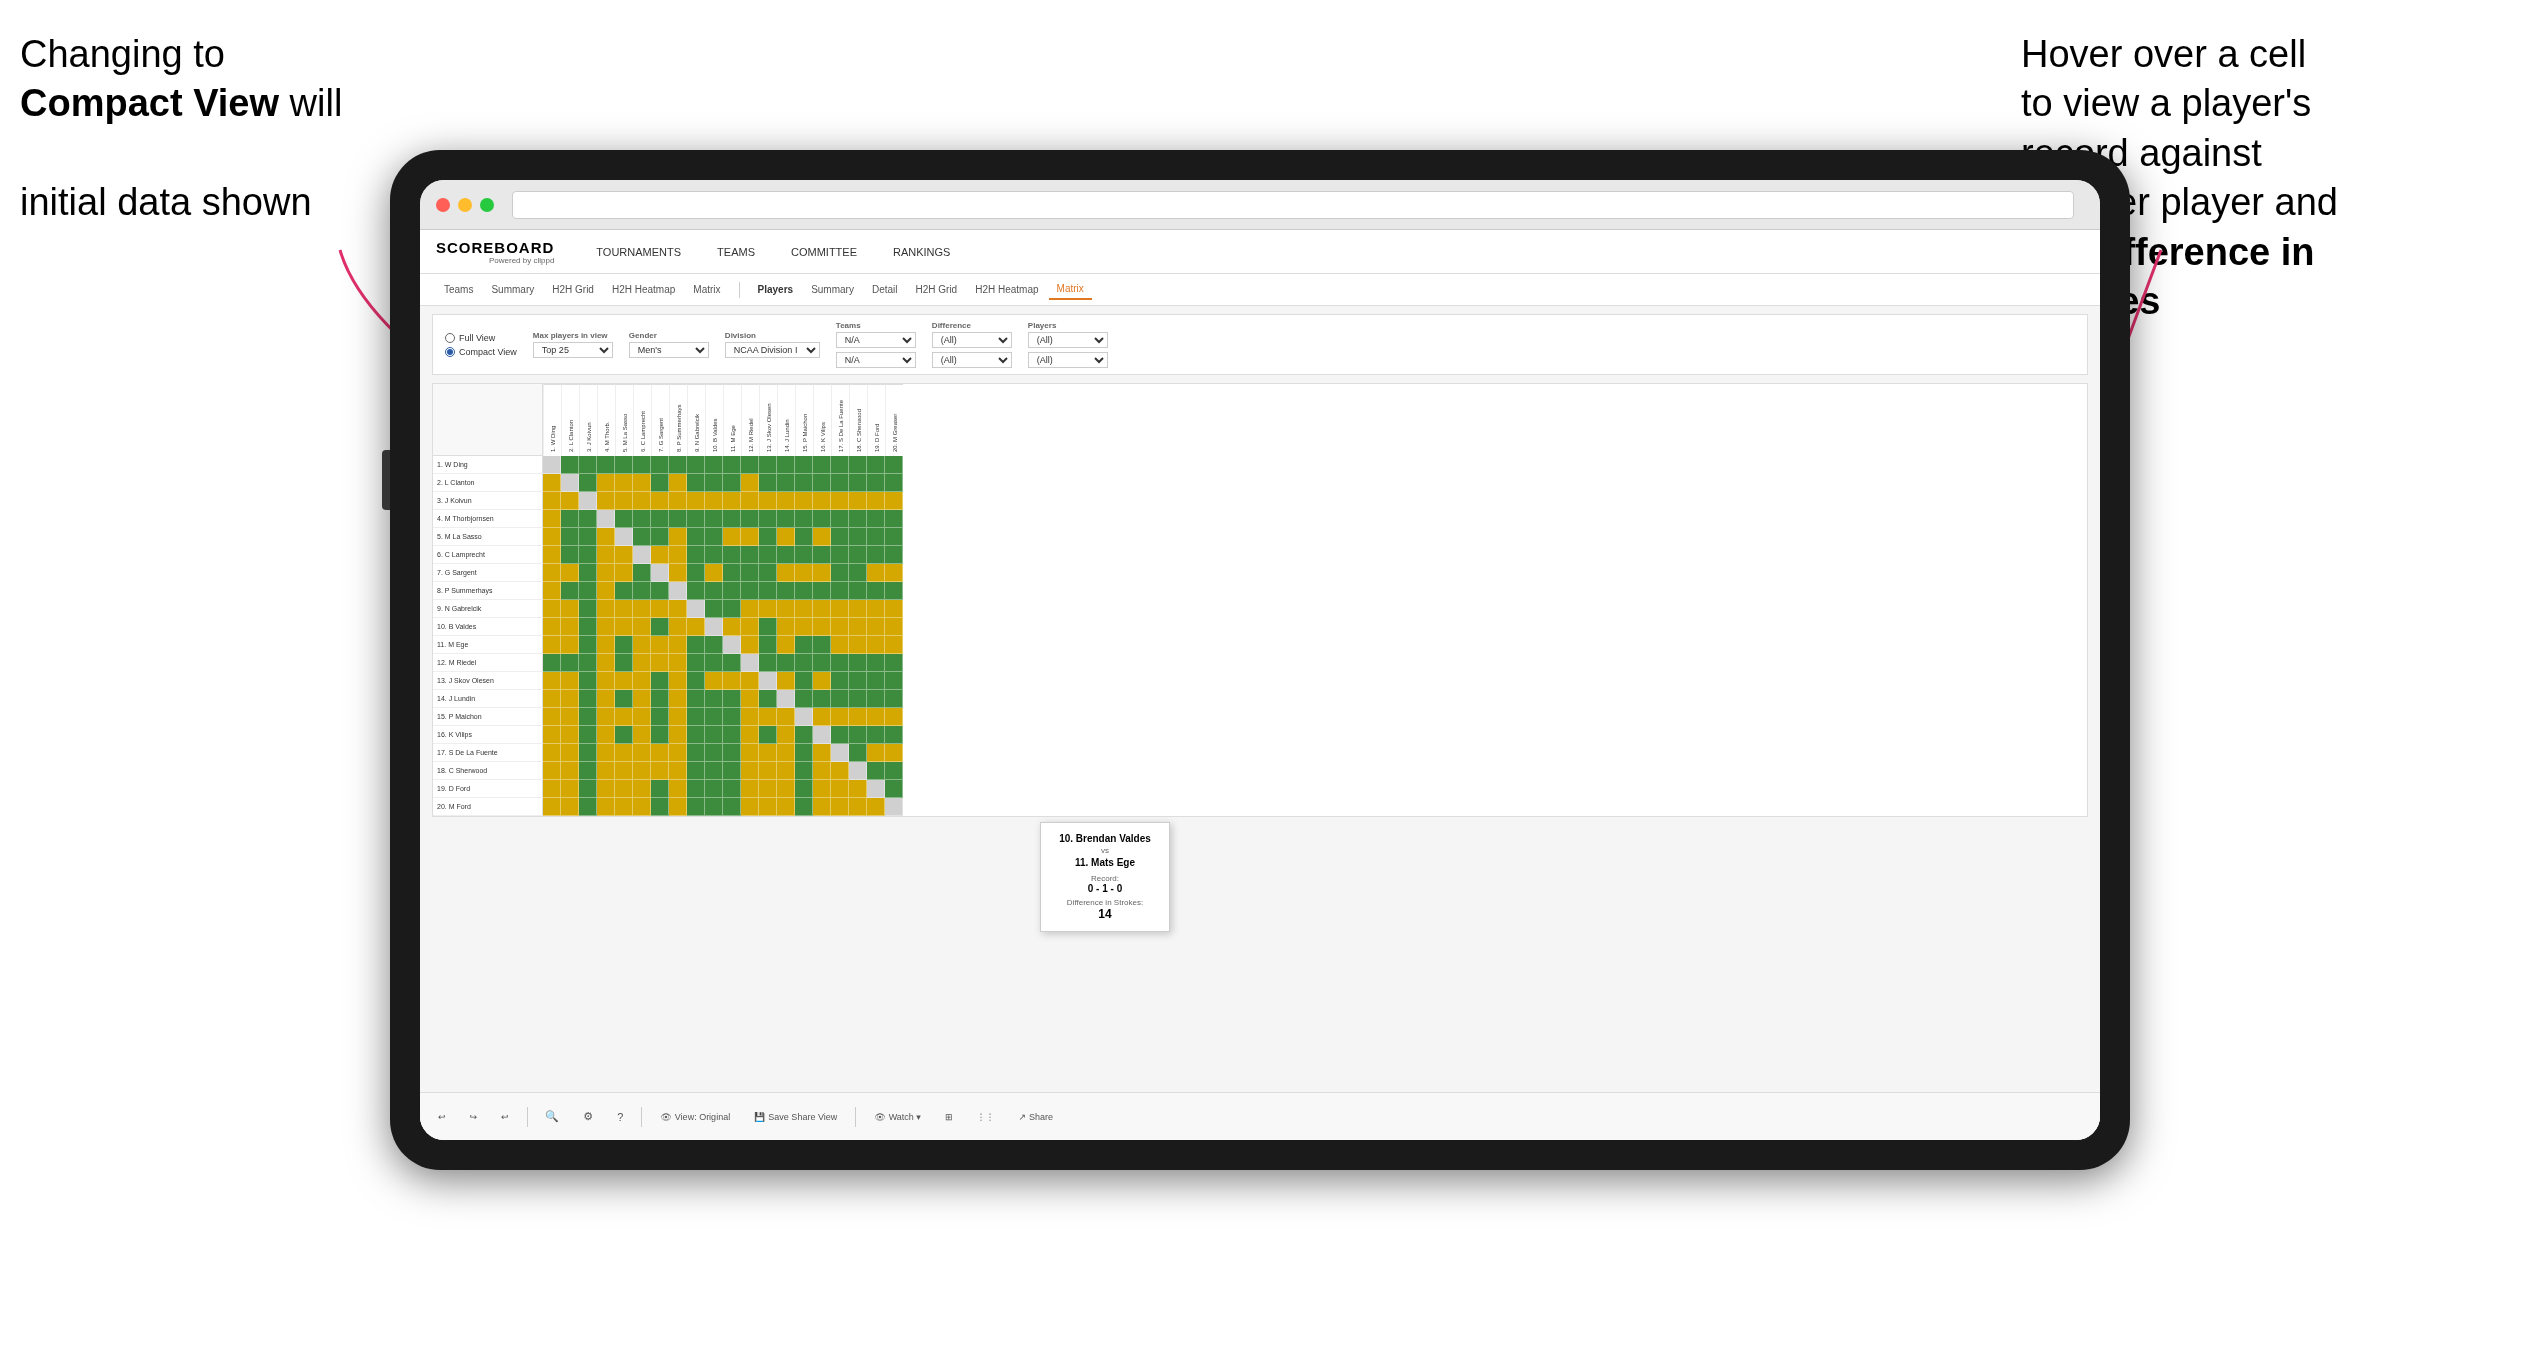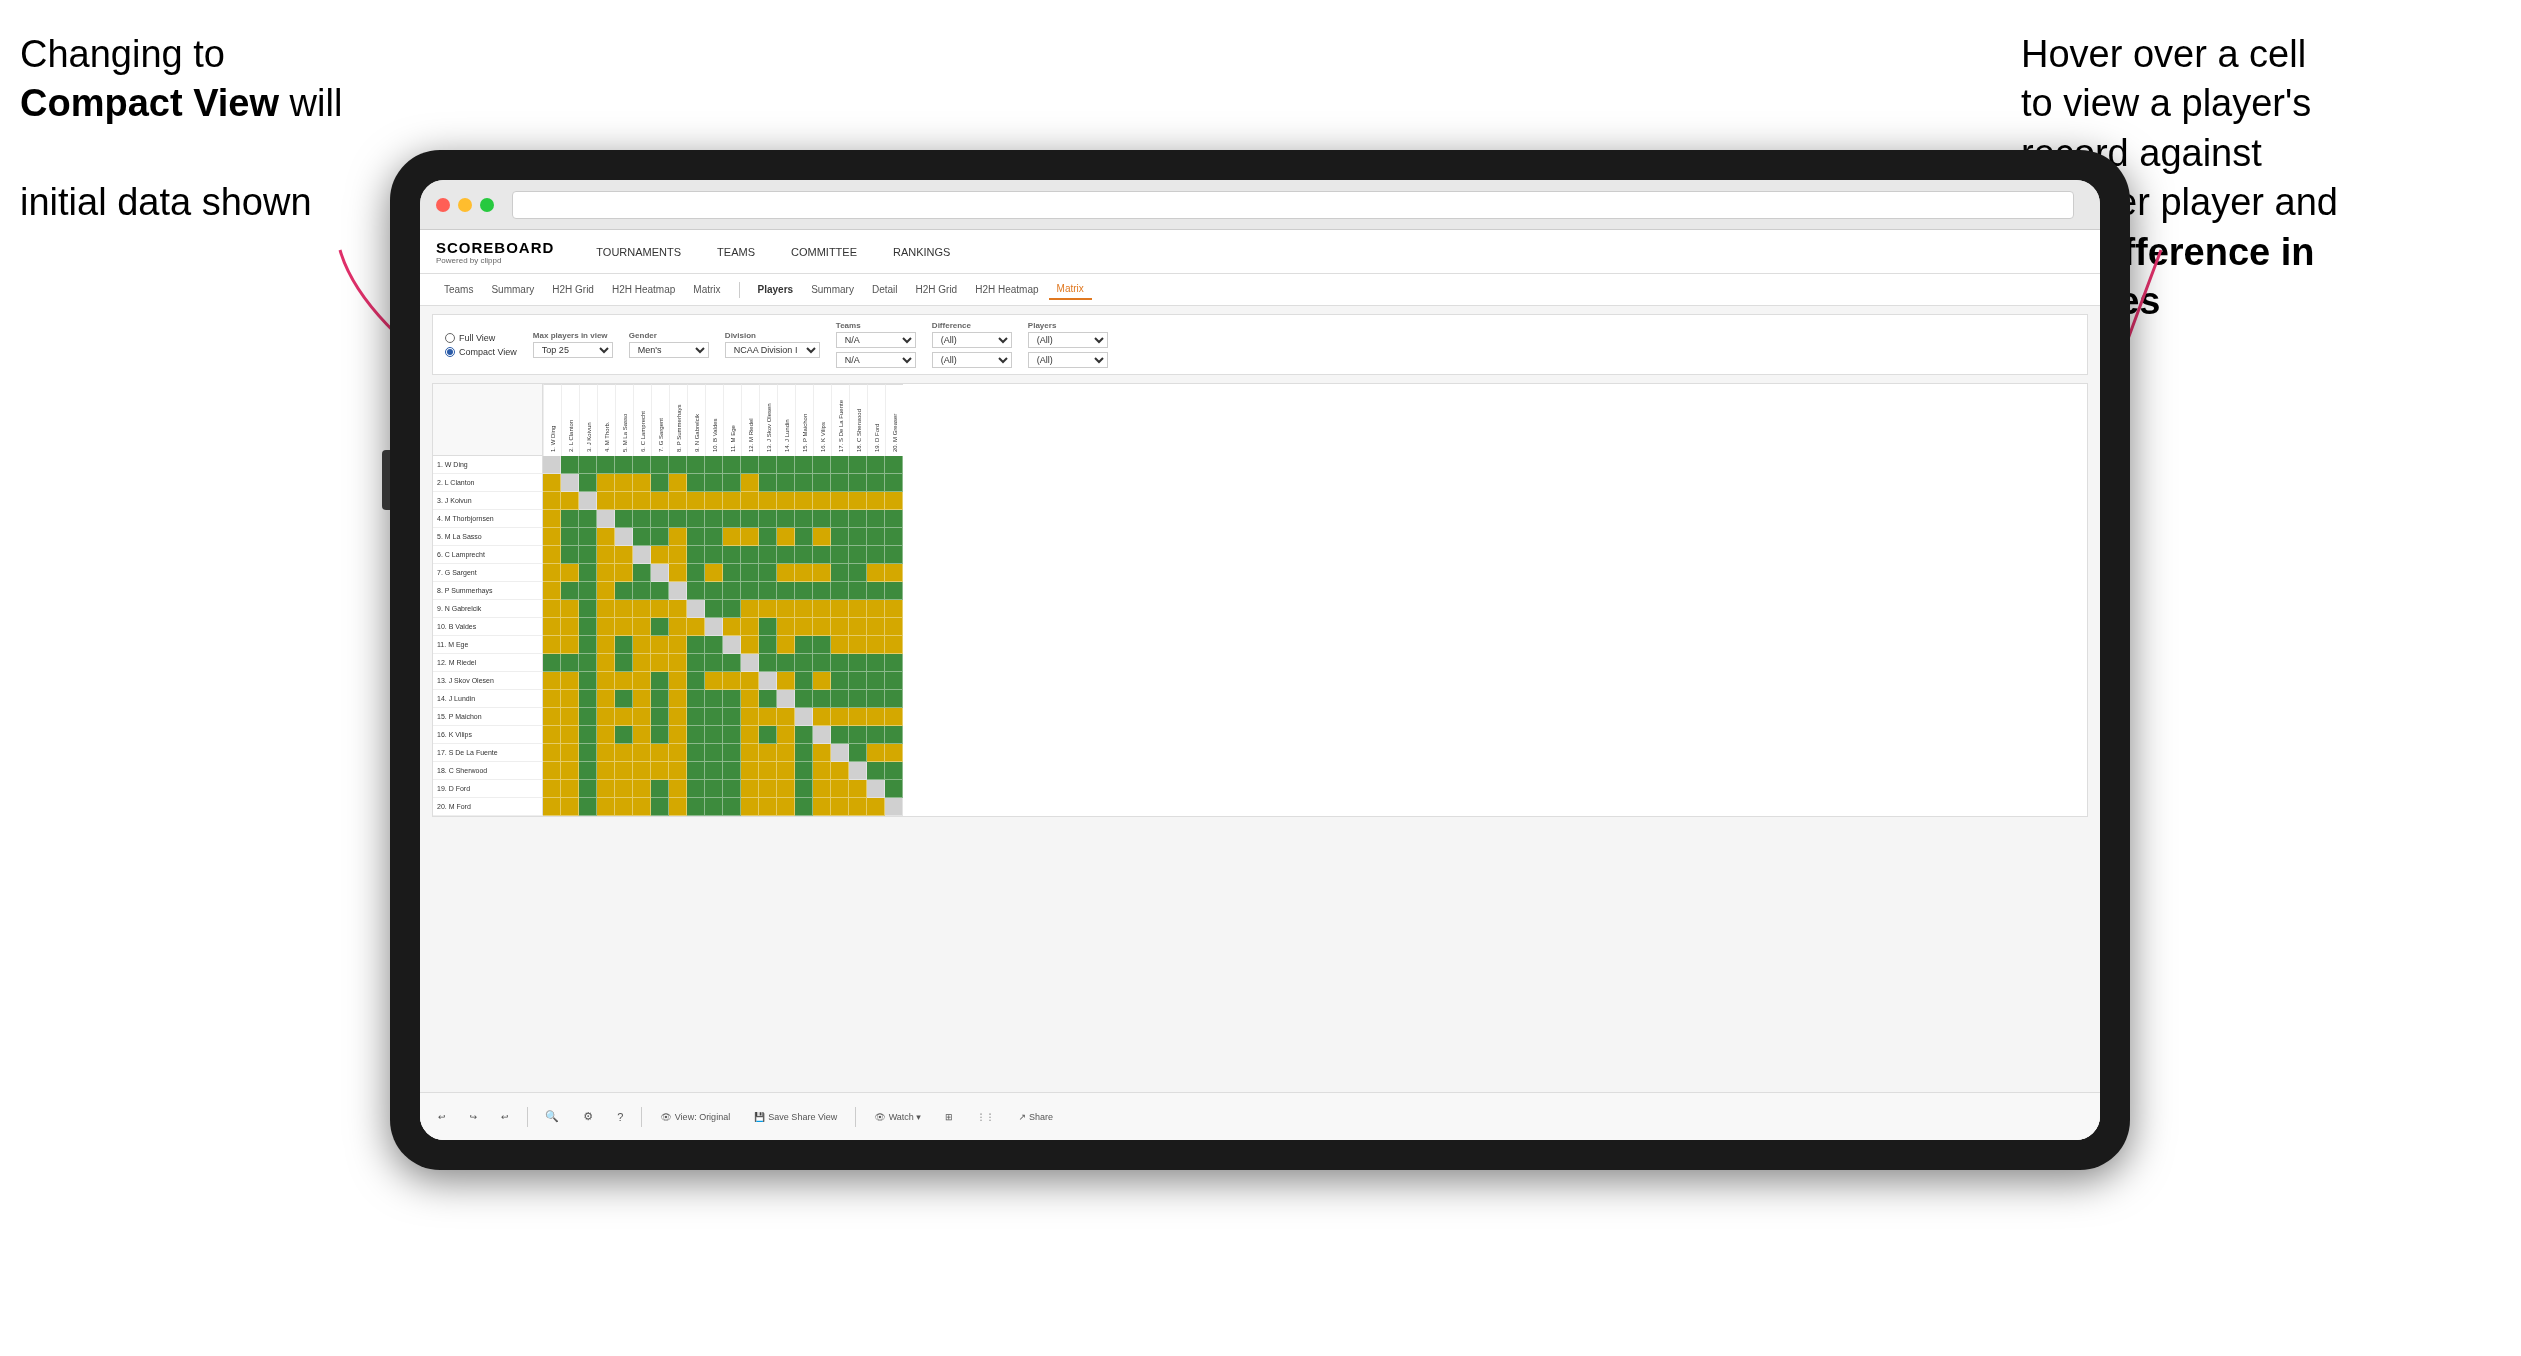--- a/index.html
+++ b/index.html
@@ -118,20 +118,21 @@
       height: 44px;
       display: flex;
       align-items: center;
       gap: 24px;
     }
 
     .scoreboard-logo {
       display: flex;
       flex-direction: column;
       margin-right: 12px;
+      align-items: flex-end;
     }
     .logo-text {
       font-size: 15px;
       font-weight: 900;
       color: #000;
       letter-spacing: 1px;
     }
     .logo-sub {
       font-size: 8px;
       color: #666;
@@ -975,20 +976,29 @@
                   <div style="width: 18px; height: 18px; border-right: 1px solid rgba(255, 255, 255, 0.4); border-bottom: 1px solid rgba(255, 255, 255, 0.4); cursor: pointer; background: rgb(212, 168, 0);"></div>
                   <div style="width: 18px; height: 18px; border-right: 1px solid rgba(255, 255, 255, 0.4); border-bottom: 1px solid rgba(255, 255, 255, 0.4); cursor: pointer; background: rgb(212, 168, 0);"></div>
                   <div style="width: 18px; height: 18px; border-right: 1px solid rgba(255, 255, 255, 0.4); border-bottom: 1px solid rgba(255, 255, 255, 0.4); cursor: pointer; background: rgb(212, 168, 0);"></div>
                   <div style="width: 18px; height: 18px; border-right: 1px solid rgba(255, 255, 255, 0.4); border-bottom: 1px solid rgba(255, 255, 255, 0.4); cursor: pointer; background: rgb(212, 168, 0);"></div>
                   <div style="width: 18px; height: 18px; border-right: 1px solid rgba(255, 255, 255, 0.4); border-bottom: 1px solid rgba(255, 255, 255, 0.4); cursor: pointer; background: rgb(208, 208, 208);"></div>
                 </div>
               </div>
           </div>
         </div>
 
+        <div class="tooltip-popup">
+          <div class="tooltip-player1">10. Brendan Valdes</div>
+          <div class="tooltip-vs">vs</div>
+          <div class="tooltip-player2">11. Mats Ege</div>
+          <div class="tooltip-record-label">Record:</div>
+          <div class="tooltip-record">0 - 1 - 0</div>
+          <div class="tooltip-diff-label">Difference in Strokes:</div>
+          <div class="tooltip-diff">14</div>
+        </div>
 
       </div>
 
       <div class="bottom-toolbar">
         <span class="toolbar-btn">↩</span>
         <span class="toolbar-btn">↪</span>
         <span class="toolbar-btn">↩</span>
 
         <div class="toolbar-separator"></div>
 

